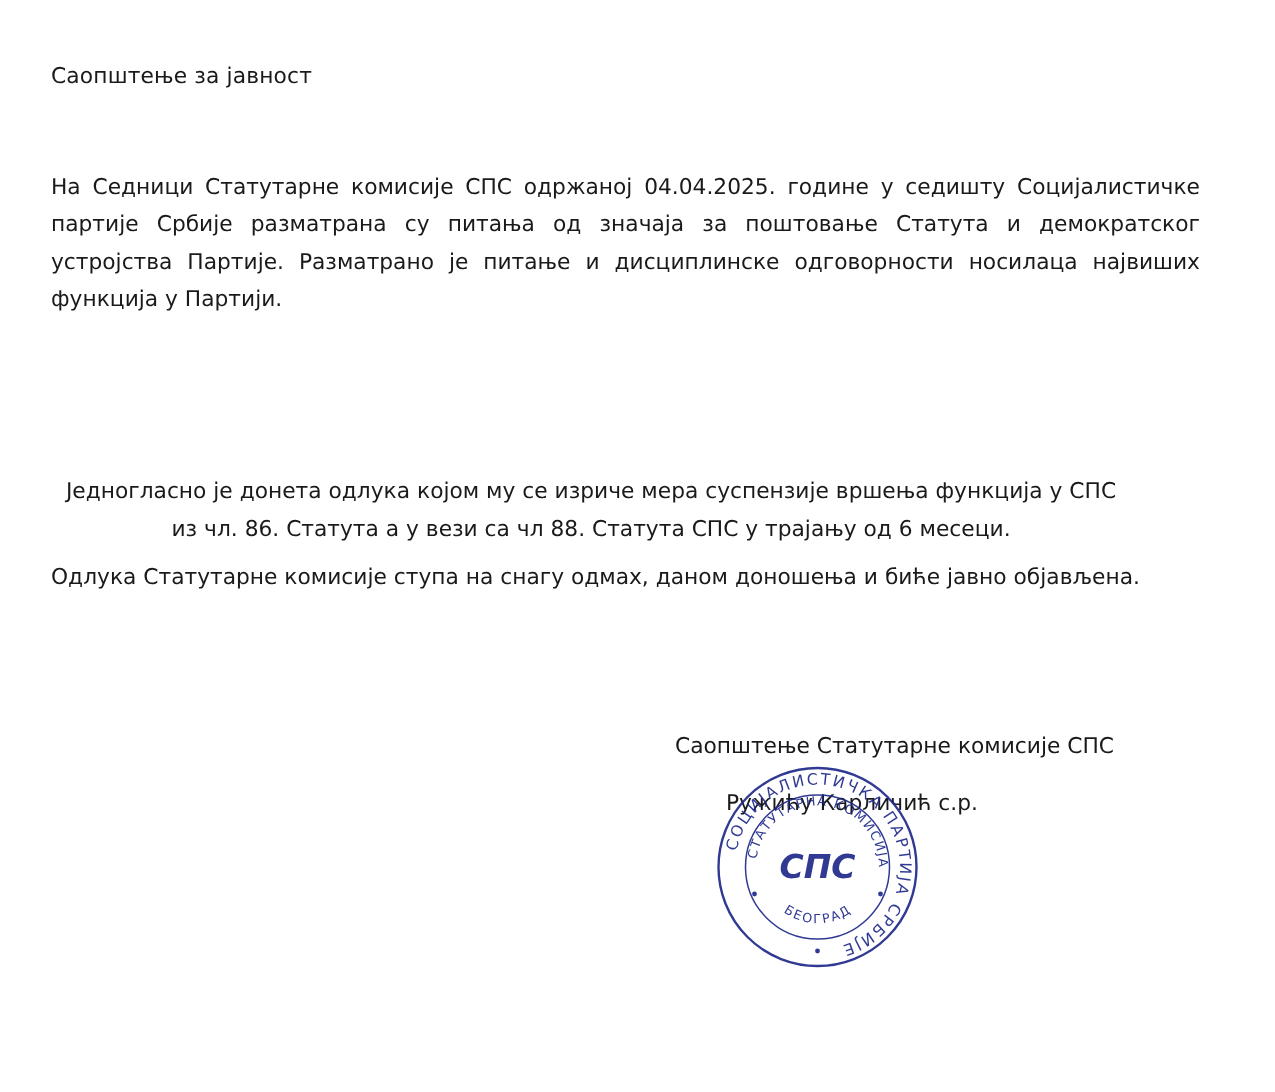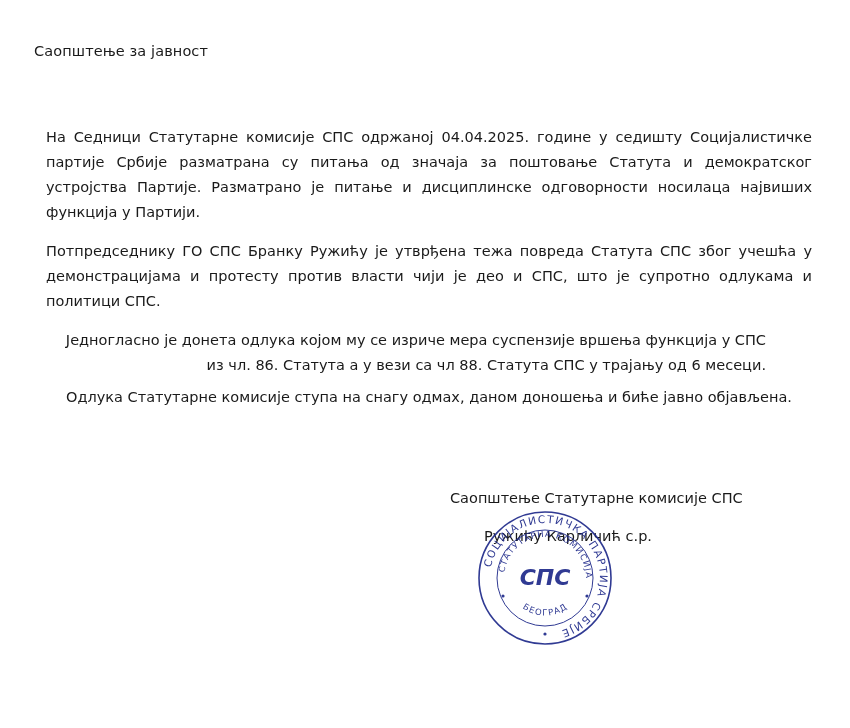--- a/index.html
+++ b/index.html
@@ -28,26 +28,26 @@
       font-size: 14.5px;
       letter-spacing: 0.1px;
     }
     .para {
       position: absolute;
       left: 34px;
       width: 766px;
       font-size: 14.5px;
       line-height: 25px;
       text-align: justify;
-      margin: 12px;
+      margin: 0;
     }
     .p1 { top: 113px; }
     .p2 { top: 227px; }
-    .p3 { top: 316px; width: 720px; text-align: right; }
-    .p4 { top: 373px; text-align: center; }
+    .p3 { top: 316px; width: 720px; text-align: center; }
+    .p4 { top: 373px; text-align: left; }
 
     .sig-title {
       position: absolute;
       left: 450px;
       top: 490px;
       font-size: 14.5px;
       white-space: nowrap;
       z-index: 1;
     }
     .sig-name {
@@ -71,21 +71,20 @@
     .stamp svg { width: 136px; height: 136px; display: block; }
   </style>
 </head>
 <body>
 
 <div class="page">
 
   <div class="heading">Саопштење за јавност</div>
 
   <p class="para p1">На Седници Статутарне комисије СПС одржаној 04.04.2025. године у седишту Социјалистичке партије Србије разматрана су питања од значаја за поштовање Статута и демократског устројства Партије. Разматрано је питање и дисциплинске одговорности носилаца највиших функција у Партији.</p>
-  <p class="para p2">Потпредседнику ГО СПС Бранку Ружићу је утврђена тежа повреда Статута СПС због учешћа у демонстрацијама и протесту против власти чији је део и СПС, што је супротно одлукама и политици СПС.</p>
   <p class="para p3">Једногласно је донета одлука којом му се изриче мера суспензије вршења функција у СПС из чл. 86. Статута а у вези са чл 88. Статута СПС у трајању од 6 месеци.</p>
   <p class="para p4">Одлука Статутарне комисије ступа на снагу одмах, даном доношења и биће јавно објављена.</p>
 
   <div class="sig-title">Саопштење Статутарне комисије СПС</div>
   <div class="sig-name">Ружићу Карличић с.р.</div>
 
   <div class="stamp">
     <svg viewBox="0 0 136 136">
       <defs>
         <path id="outerArc" d="M 68,68 m -55,0 a 55,55 0 1,1 110,0 a 55,55 0 1,1 -110,0"></path>

